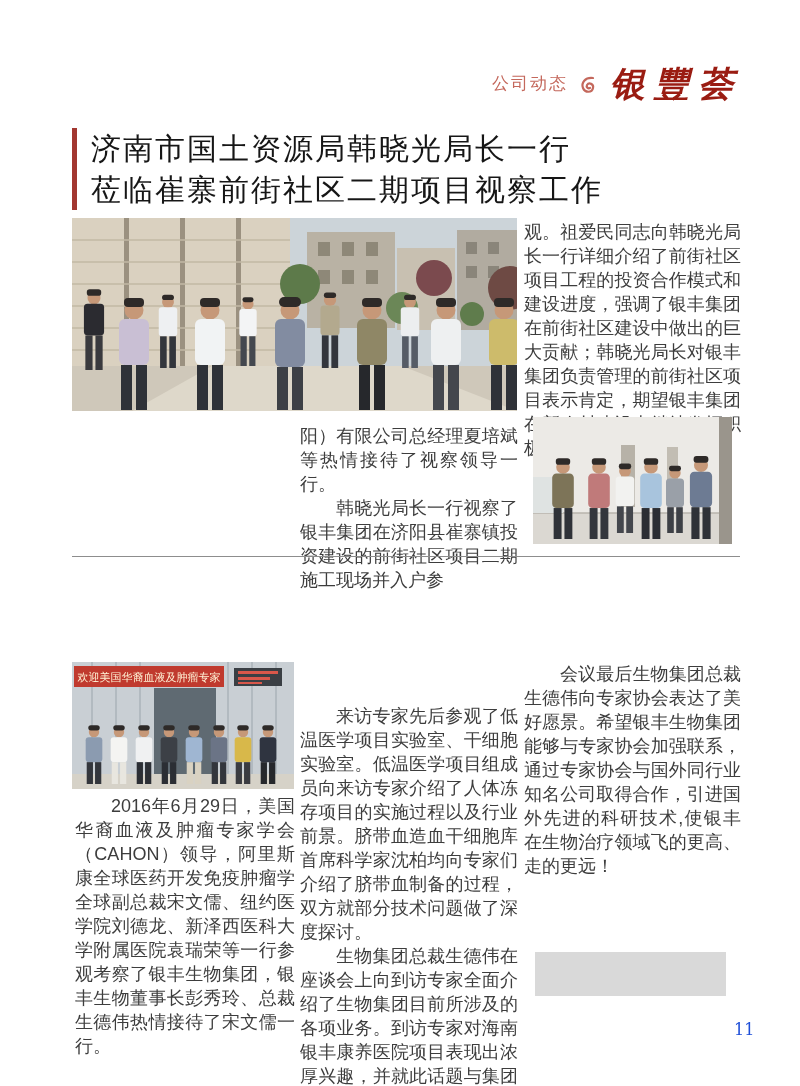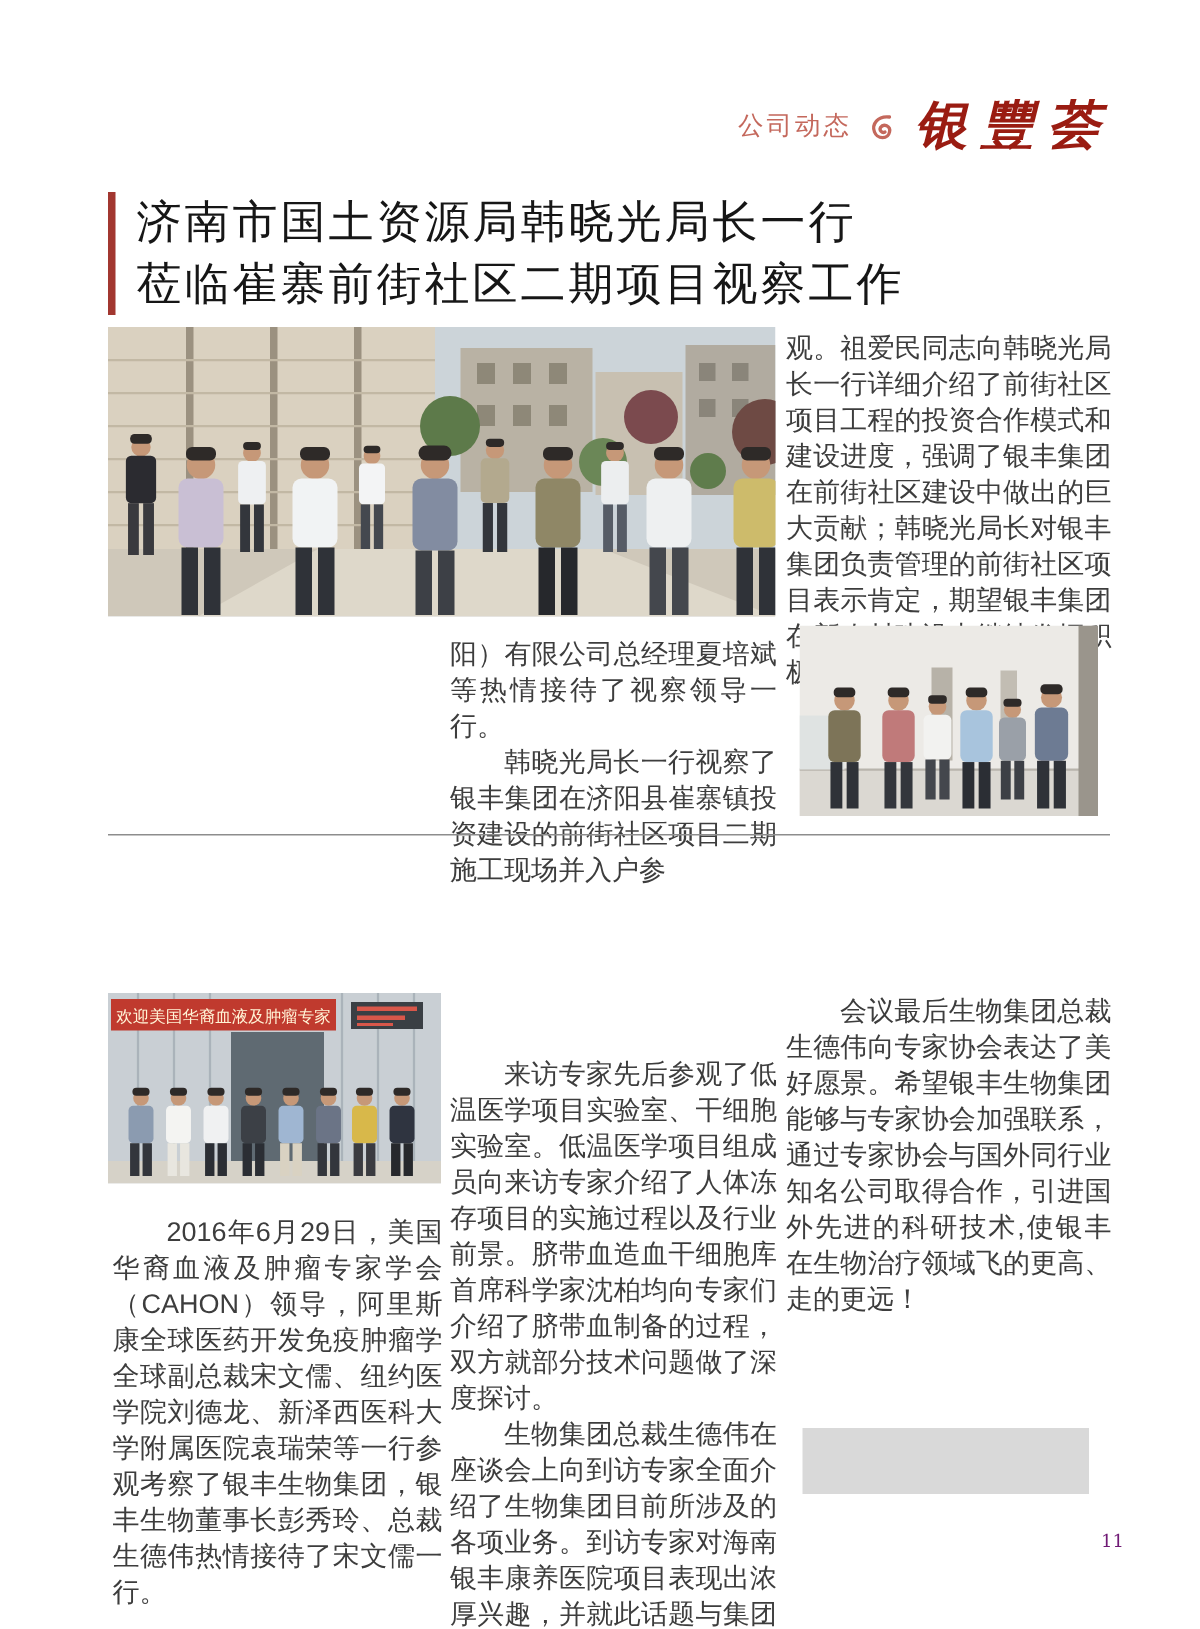--- a/index.html
+++ b/index.html
@@ -21,21 +21,21 @@
   
   .col{position:absolute;width:220px;font-size:18px;line-height:24px;
        text-align:justify;color:#3d3d3d;}
   .col p{margin:0;}
   .col p.indent{text-indent:2em;}
   
   .photo{position:absolute;display:block;}
   .divider{position:absolute;left:72px;top:556px;width:668px;height:1px;background:#8d8d8d;}
   .gray-box{position:absolute;left:535px;top:952px;width:191px;height:44px;background:#d9d9d9;}
   .page-number{position:absolute;left:734px;top:1020px;font-family:"DejaVu Serif",serif;
-               font-size:12px;color:#701a75;}
+               font-size:16px;color:#1d4ed8;}
 </style>
 </head>
 <body>
 
 <div class="page">
 
   <div class="header-row">
     <span class="section-label">公司动态</span>
     <svg class="swirl" viewBox="0 0 18 22">
       <path d="M13 3 C5 2 1 8 3 13 C5 18 12 18 13 13 C14 9 9 7 7 10 C6 12 8 14 10 13" fill="none" stroke="#c4685c" stroke-width="2.2" stroke-linecap="round"></path>
@@ -311,21 +311,21 @@
       <g transform="translate(196,122) scale(0.52)">
         <circle cx="0" cy="-100" r="10" fill="#c69878"></circle>
           <rect x="-11" y="-113" width="22" height="10" rx="5" fill="#2e2a28"></rect>
         <rect x="-16" y="-90" width="32" height="48" rx="6" fill="#2f3440"></rect>
         <rect x="-14" y="-42" width="12" height="42" fill="#26282c"></rect>
           <rect x="2" y="-42" width="12" height="42" fill="#26282c"></rect>
       </g>
     </g>
   </svg>
 
-  <div class="col" style="left:75px;top:794px;width:220px;margin-top:15px;">
+  <div class="col" style="left:75px;top:794px;width:220px;">
     <p class="indent">2016年6月29日，美国华裔血液及肿瘤专家学会（CAHON）领导，阿里斯康全球医药开发免疫肿瘤学全球副总裁宋文儒、纽约医学院刘德龙、新泽西医科大学附属医院袁瑞荣等一行参观考察了银丰生物集团，银丰生物董事长彭秀玲、总裁生德伟热情接待了宋文儒一行。</p>
   </div>
   <div class="col" style="left:300px;top:662px;width:218px;margin-top:42px;">
     <p class="indent">来访专家先后参观了低温医学项目实验室、干细胞实验室。低温医学项目组成员向来访专家介绍了人体冻存项目的实施过程以及行业前景。脐带血造血干细胞库首席科学家沈柏均向专家们介绍了脐带血制备的过程，双方就部分技术问题做了深度探讨。</p>
     <p class="indent">生物集团总裁生德伟在座谈会上向到访专家全面介绍了生物集团目前所涉及的各项业务。到访专家对海南银丰康养医院项目表现出浓厚兴趣，并就此话题与集团领导做了深入沟通。据介绍，该项目将</p>
   </div>
   <div class="col" style="left:524px;top:662px;width:217px;">
     <p class="indent">会议最后生物集团总裁生德伟向专家协会表达了美好愿景。希望银丰生物集团能够与专家协会加强联系，通过专家协会与国外同行业知名公司取得合作，引进国外先进的科研技术,使银丰在生物治疗领域飞的更高、走的更远！</p>
   </div>
 

